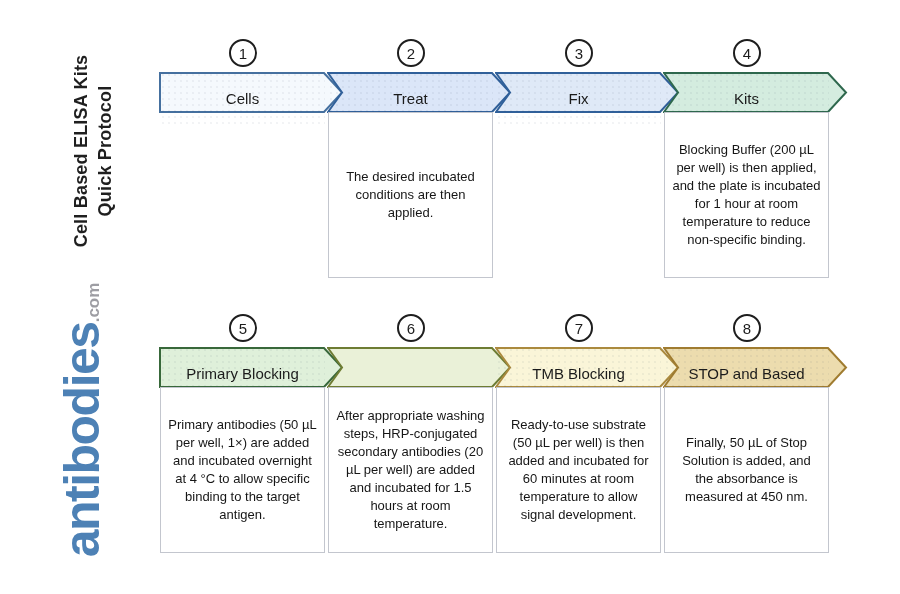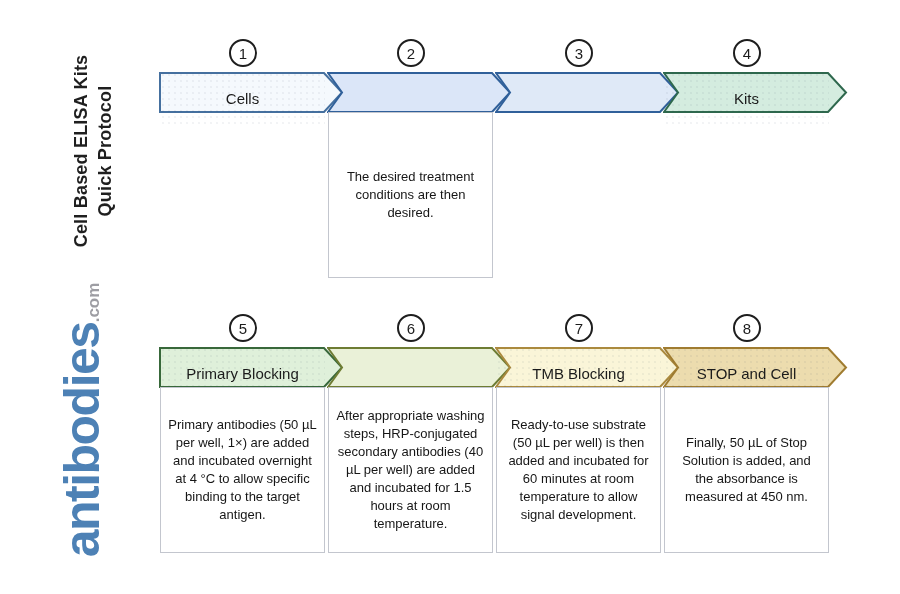--- a/index.html
+++ b/index.html
@@ -72,42 +72,47 @@
     <div class="chev-label">Cells</div>
   </div>
 
   <div class="step" style="left:328px;top:39px;">
     <div class="circle">
         <span>2</span>
       </div>
     <svg class="chev" viewBox="0 0 186 41">
       <polygon points="1,1 165,1 183,20.5 165,40 1,40 15,20.5" fill="#dbe6f8" stroke="#30609a"></polygon>
     </svg>
+    <div class="chev-label">Treat</div>
     <div class="desc-box">
-      <div class="desc-text">The desired treatment conditions are then desired.</div>
+      <div class="desc-text">The desired incubated conditions are then applied.</div>
     </div>
   </div>
 
   <div class="step" style="left:496px;top:39px;">
     <div class="circle">
         <span>3</span>
       </div>
     <svg class="chev" viewBox="0 0 186 41">
       <polygon points="1,1 165,1 183,20.5 165,40 1,40 15,20.5" fill="#dfe9f7" stroke="#30609a"></polygon>
     </svg>
+    <div class="chev-label">Fix</div>
   </div>
 
   <div class="step" style="left:664px;top:39px;">
     <div class="circle">
         <span>4</span>
       </div>
     <svg class="chev" viewBox="0 0 186 41">
       <polygon points="1,1 165,1 183,20.5 165,40 1,40 15,20.5" fill="#d4ecdf" stroke="#2e684d"></polygon>
     </svg>
     <div class="chev-label">Kits</div>
+    <div class="desc-box">
+      <div class="desc-text">Blocking Buffer (200 µL per well) is then applied, and the plate is incubated for 1 hour at room temperature to reduce non-specific binding.</div>
+    </div>
   </div>
 
   <div class="step" style="left:160px;top:314px;">
     <div class="circle">
         <span>5</span>
       </div>
     <svg class="chev" viewBox="0 0 186 41">
       <polygon points="1,1 165,1 183,20.5 165,40 1,40" fill="#dff0da" stroke="#38683a"></polygon>
     </svg>
     <div class="chev-label">Primary Blocking</div>
@@ -117,21 +122,21 @@
   </div>
 
   <div class="step" style="left:328px;top:314px;">
     <div class="circle">
         <span>6</span>
       </div>
     <svg class="chev" viewBox="0 0 186 41">
       <polygon points="1,1 165,1 183,20.5 165,40 1,40 15,20.5" fill="#eaf1d8" stroke="#6e7c33"></polygon>
     </svg>
     <div class="desc-box">
-      <div class="desc-text">After appropriate washing steps, HRP-conjugated secondary antibodies (40 µL per well) are added and incubated for 1.5 hours at room temperature.</div>
+      <div class="desc-text">After appropriate washing steps, HRP-conjugated secondary antibodies (20 µL per well) are added and incubated for 1.5 hours at room temperature.</div>
     </div>
   </div>
 
   <div class="step" style="left:496px;top:314px;">
     <div class="circle">
         <span>7</span>
       </div>
     <svg class="chev" viewBox="0 0 186 41">
       <polygon points="1,1 165,1 183,20.5 165,40 1,40 15,20.5" fill="#faf5d8" stroke="#ab8a3e"></polygon>
     </svg>
@@ -141,19 +146,19 @@
     </div>
   </div>
 
   <div class="step" style="left:664px;top:314px;">
     <div class="circle">
         <span>8</span>
       </div>
     <svg class="chev" viewBox="0 0 186 41">
       <polygon points="1,1 165,1 183,20.5 165,40 1,40 15,20.5" fill="#ecdcae" stroke="#a07c30"></polygon>
     </svg>
-    <div class="chev-label">STOP and Cell</div>
+    <div class="chev-label">STOP and Based</div>
     <div class="desc-box">
       <div class="desc-text">Finally, 50 µL of Stop Solution is added, and the absorbance is measured at 450 nm.</div>
     </div>
   </div>
 
 </div>
 
 </body></html>

